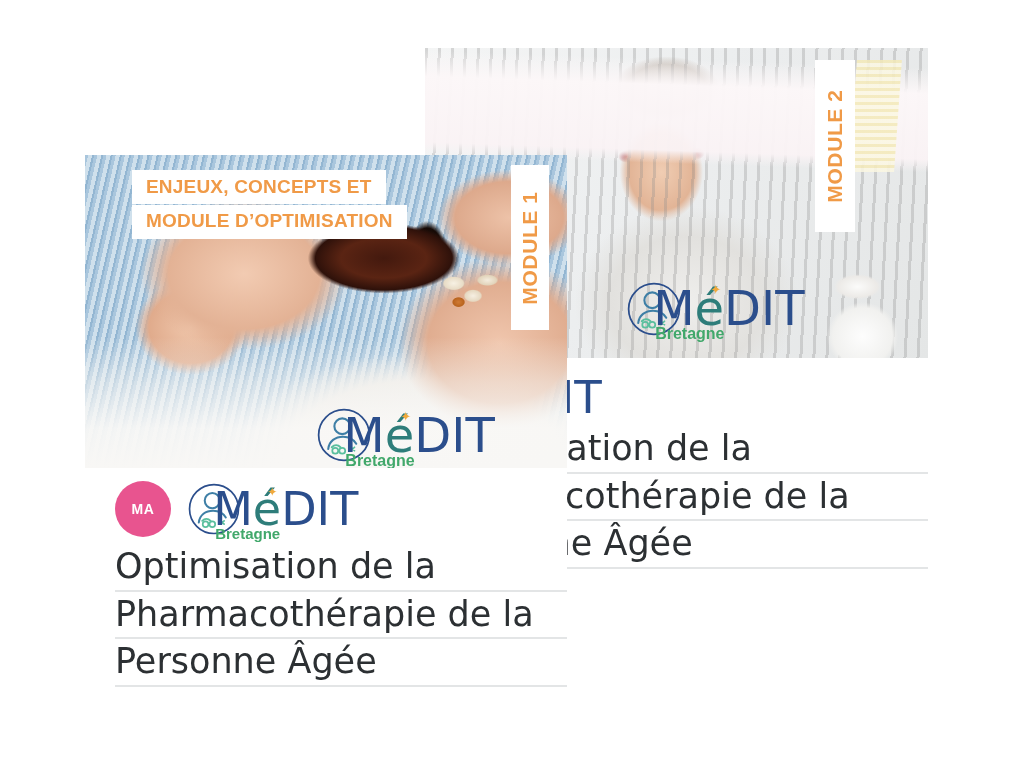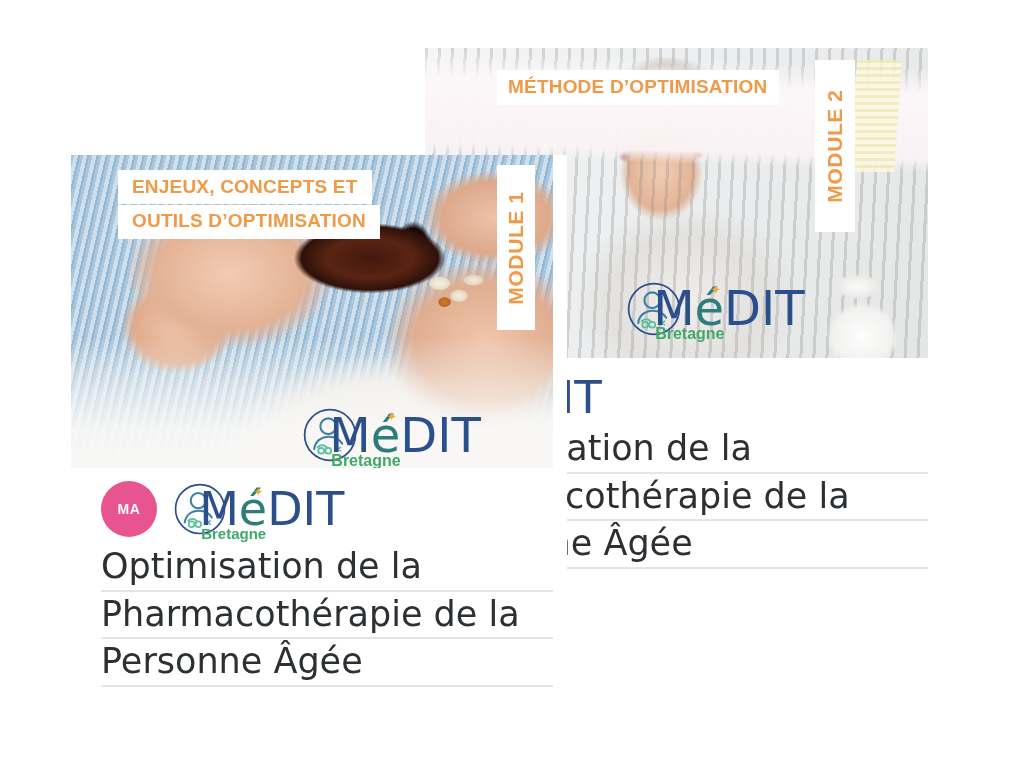--- a/index.html
+++ b/index.html
@@ -135,21 +135,21 @@
 
   
   #card-back{left:425px;top:48px;width:503px;height:560px;z-index:1;}
   #card-back .card-thumb{width:503px;height:310px;}
   #card-back .card-body{top:322px;width:503px;}
   #card-back .body-head{height:56px;padding-left:8px;}
   #card-back .avatar{width:0;height:0;opacity:0;}
   #card-back .card-title{font-size:35px;line-height:1.30;padding-left:6px;}
 
   
-  #card-front{left:71px;top:155px;width:482px;height:560px;z-index:3;text-decoration:underline;}
+  #card-front{left:85px;top:155px;width:482px;height:560px;z-index:3;text-decoration:underline;}
   #card-front .card-thumb{width:482px;height:313px;}
   #card-front .card-body{top:313px;width:482px;padding-top:10px;}
   #card-front .body-head{height:62px;padding-left:30px;}
   #card-front .avatar{width:56px;height:56px;font-size:14px;}
   #card-front .card-title{font-size:35px;line-height:1.30;padding-left:30px;padding-top:4px;}
 
   
   #front-mask{
     position:absolute;left:85px;top:155px;width:482px;height:560px;
     background:#ffffff;z-index:2;
@@ -159,23 +159,20 @@
 <body>
 
 <div class="stage">
 
   <div class="course-card" id="card-back">
 
     <div class="card-thumb">
       <div class="photo-woman"></div>
       <div class="wall-art"></div>
 
-      <div class="plaque-wrap" style="left:72px;top:22px;">
-        <div class="plaque-line" style="font-size:19px;padding:6px 11px 7px;">MÉTHODE D’OPTIMISATION</div>
-      </div>
 
       <div class="module-strip" style="right:73px;top:12px;width:40px;height:172px;">
         <span style="font-size:21px;">MODULE 2</span>
       </div>
 
       <div class="medit logo-on-photo-2">
         <div class="mark" style="width:56px;height:56px;">
           <svg viewBox="0 0 64 64" width="56" height="56" aria-hidden="true">
             <circle cx="32" cy="32" r="29" fill="none" stroke="#2B4E8C" stroke-width="2"></circle>
             <circle cx="30" cy="22" r="9" fill="none" stroke="#3E7FA6" stroke-width="2.4"></circle>
@@ -231,21 +228,21 @@
 
   <div id="front-mask"></div>
 
   <div class="course-card" id="card-front">
 
     <div class="card-thumb">
       <div class="photo-pills"></div>
 
       <div class="plaque-wrap" style="left:47px;top:15px;">
         <div class="plaque-line" style="font-size:19px;padding:6px 14px 6px 14px;">ENJEUX, CONCEPTS ET</div>
-        <div class="plaque-line" style="font-size:19px;padding:5px 14px 7px 14px;margin-top:1px;">OUTILS D’OPTIMISATION</div>
+        <div class="plaque-line" style="font-size:19px;padding:5px 14px 7px 14px;margin-top:1px;">MODULE D’OPTIMISATION</div>
       </div>
 
       <div class="module-strip" style="right:18px;top:10px;width:38px;height:165px;">
         <span style="font-size:21px;">MODULE 1</span>
       </div>
 
       <div class="medit logo-on-photo-1">
         <div class="mark" style="width:56px;height:56px;">
           <svg viewBox="0 0 64 64" width="56" height="56" aria-hidden="true">
             <circle cx="32" cy="32" r="29" fill="none" stroke="#2B4E8C" stroke-width="2"></circle>

